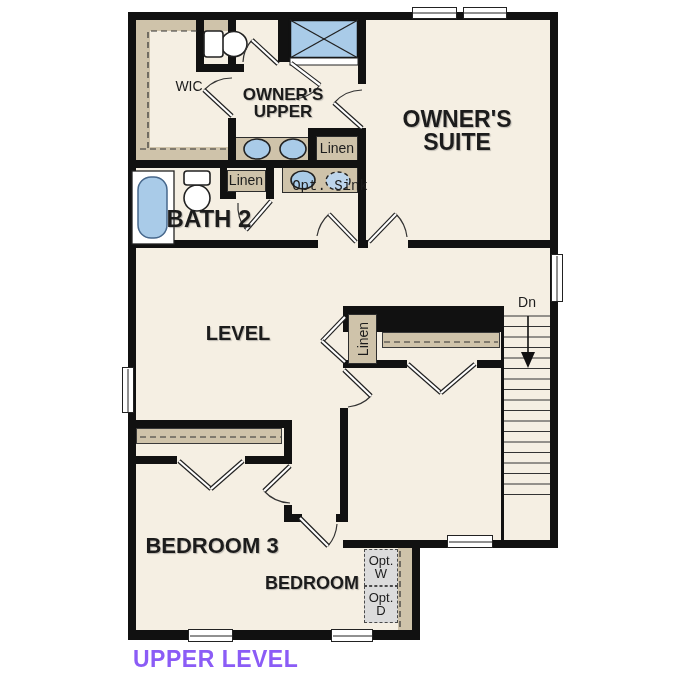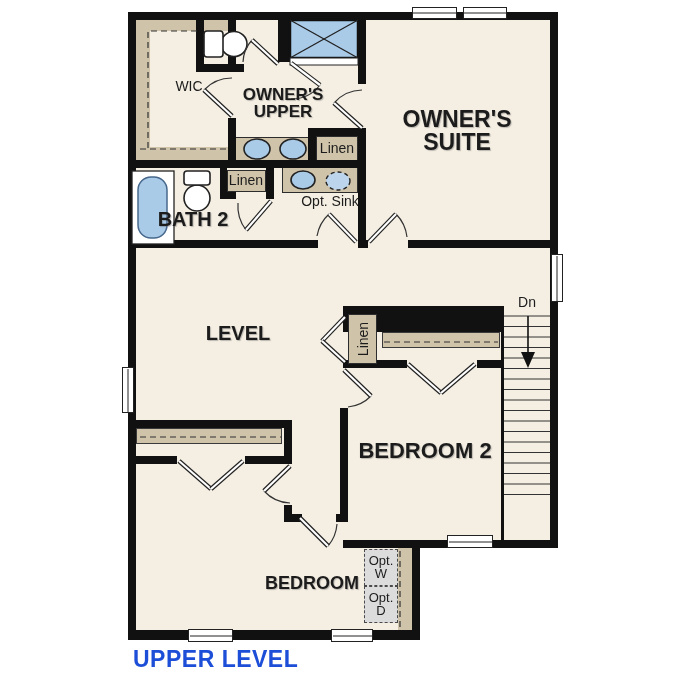--- a/index.html
+++ b/index.html
@@ -16,21 +16,21 @@
   .cab.bordered{border:1.5px solid #2c2c2c;}
   .win{position:absolute;background:#ffffff;border:1px solid #222;box-sizing:border-box;}
   .lbl{position:absolute;transform:translate(-50%,-50%);white-space:nowrap;text-align:center;
        color:var(--ink);}
   .room-name{font-weight:700;text-shadow:1px 1px 1px rgba(80,80,80,.35);}
   .small-lbl{font-weight:400;font-size:14px;}
   .vert{transform:translate(-50%,-50%) rotate(-90deg);}
   .two-line{line-height:1.0;}
   #plan-svg{position:absolute;left:0;top:0;pointer-events:none;}
   .wd-box{position:absolute;background:var(--gray);border:1.5px dashed #4a4a4a;box-sizing:border-box;}
-  .title{position:absolute;font-weight:700;font-size:23px;letter-spacing:.5px;color:#1d4ed8;}
+  .title{position:absolute;font-weight:700;font-size:23px;letter-spacing:.5px;color:#8b5cf6;}
 </style>
 </head>
 <body>
 
 <div id="stage">
 
   <div class="floor" style="left:136px;top:20px;width:414px;height:520px;"></div>
   <div class="floor" style="left:136px;top:540px;width:276px;height:90px;"></div>
 
   <div class="cab" style="left:136px;top:20px;width:14px;height:140px;"></div>
@@ -236,30 +236,30 @@
 
   <div class="lbl room-name two-line" style="left:457px;top:131px;font-size:23px;">
     <div>OWNER'S</div>
     <div>SUITE</div>
   </div>
   <div class="lbl room-name two-line" style="left:283px;top:103px;font-size:17px;">
     <div>OWNER'S</div>
     <div>UPPER</div>
   </div>
   <div class="lbl small-lbl" style="left:189px;top:86px;">WIC</div>
-  <div class="lbl room-name" style="left:193px;top:219px;font-size:20px;">BATH 2</div>
+  <div class="lbl room-name" style="left:209px;top:219px;font-size:24px;">BATH 2</div>
   <div class="lbl room-name" style="left:238px;top:333px;font-size:20px;">LEVEL</div>
-  <div class="lbl room-name" style="left:425px;top:451px;font-size:22px;">BEDROOM 2</div>
+  <div class="lbl room-name" style="left:212px;top:546px;font-size:22px;">BEDROOM 3</div>
   <div class="lbl room-name" style="left:312px;top:583px;font-size:18px;">BEDROOM</div>
 
   <div class="lbl small-lbl" style="left:337px;top:148px;">Linen</div>
   <div class="lbl small-lbl" style="left:246px;top:180px;">Linen</div>
   <div class="lbl small-lbl vert" style="left:363px;top:339px;">Linen</div>
 
-  <div class="lbl small-lbl" style="left:330px;top:201px;">Opt. Sink</div>
+  <div class="lbl small-lbl" style="left:330px;top:186px;font-family:Liberation Mono, monospace;">Opt. Sink</div>
   <div class="lbl small-lbl" style="left:527px;top:302px;">Dn</div>
 
   <div class="lbl small-lbl two-line" style="left:381px;top:567px;font-size:13px;">
     <div>Opt.</div>
     <div>W</div>
   </div>
   <div class="lbl small-lbl two-line" style="left:381px;top:604px;font-size:13px;">
     <div>Opt.</div>
     <div>D</div>
   </div>

